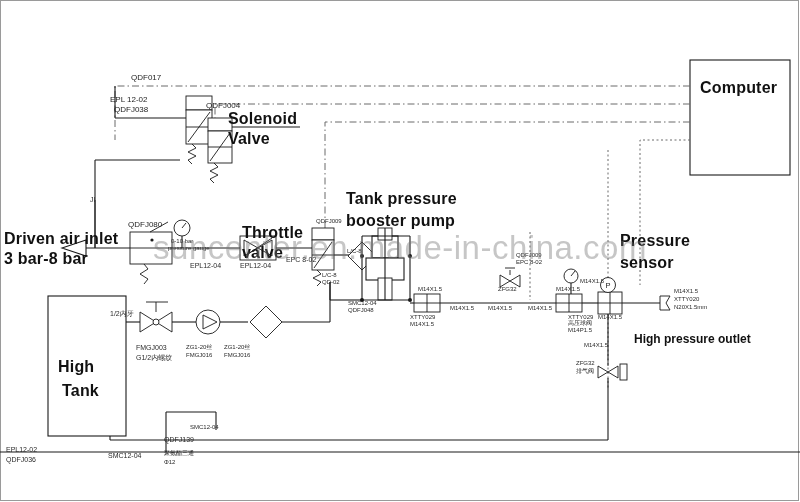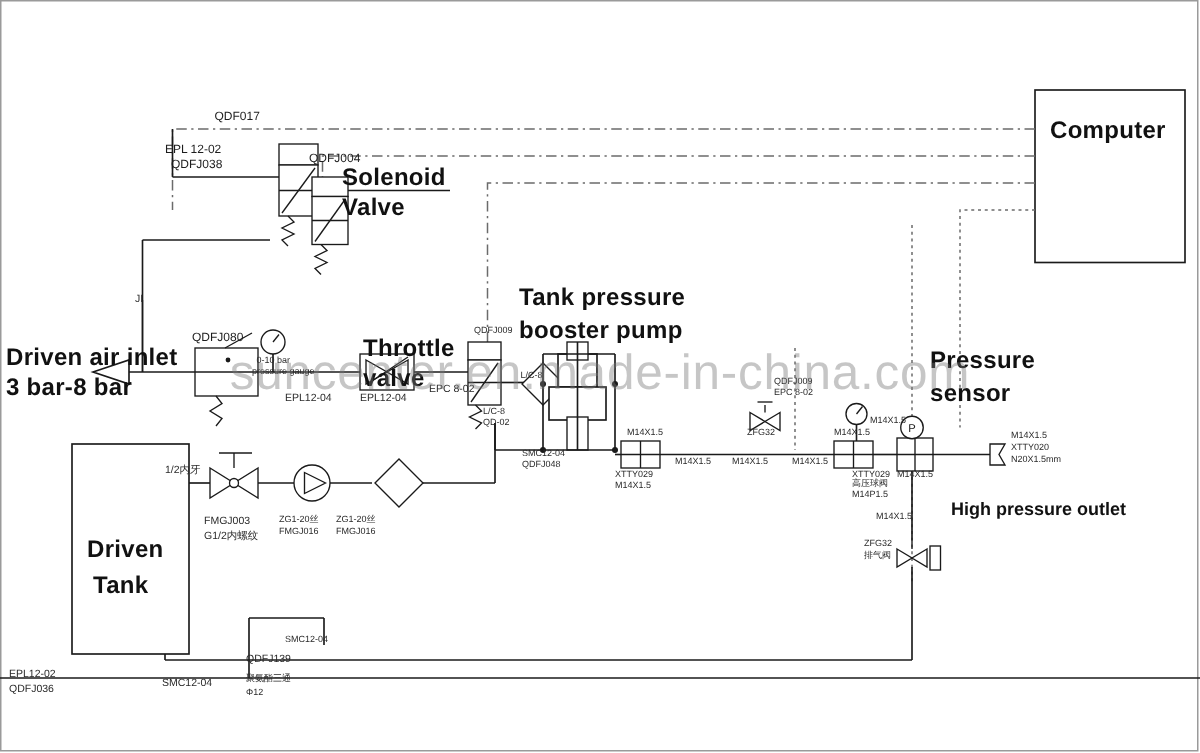--- a/index.html
+++ b/index.html
@@ -202,24 +202,24 @@
   <div class="lbl big" style="left:346px;top:212px;">booster pump</div>
 
   <div class="lbl big" style="left:620px;top:232px;">Pressure</div>
   <div class="lbl big" style="left:620px;top:254px;">sensor</div>
 
   <div class="lbl mid" style="left:634px;top:312px;">High pressure outlet</div>
 
   <div class="lbl big" style="left:4px;top:230px;">Driven air inlet</div>
   <div class="lbl big" style="left:4px;top:250px;">3 bar-8 bar</div>
 
-  <div class="lbl big" style="left:58px;top:358px;">Driven</div>
+  <div class="lbl big" style="left:58px;top:358px;">High</div>
   <div class="lbl big" style="left:62px;top:382px;">Tank</div>
 
-  <div class="lbl tag8" style="left:131px;top:73px;margin-left:12px;">QDF017</div>
+  <div class="lbl tag8" style="left:131px;top:73px;">QDF017</div>
   <div class="lbl tag8" style="left:110px;top:95px;">EPL 12-02</div>
   <div class="lbl tag8" style="left:114px;top:105px;">QDFJ038</div>
   <div class="lbl tag8" style="left:206px;top:101px;text-align:center;">QDFJ004</div>
 
   <div class="lbl tag8" style="left:128px;top:220px;">QDFJ080</div>
   <div class="lbl tag6" style="left:171px;top:238px;">0-10 bar</div>
   <div class="lbl tag6" style="left:168px;top:245px;">pressure gauge</div>
   <div class="lbl tag" style="left:190px;top:262px;">EPL12-04</div>
   <div class="lbl tag" style="left:240px;top:262px;">EPL12-04</div>
   <div class="lbl tag" style="left:286px;top:256px;">EPC 8-02</div>

